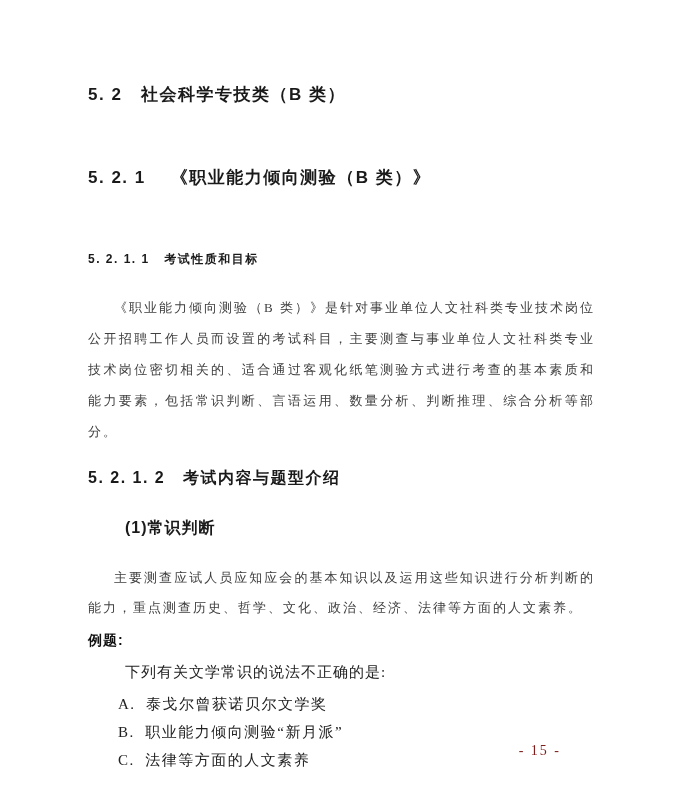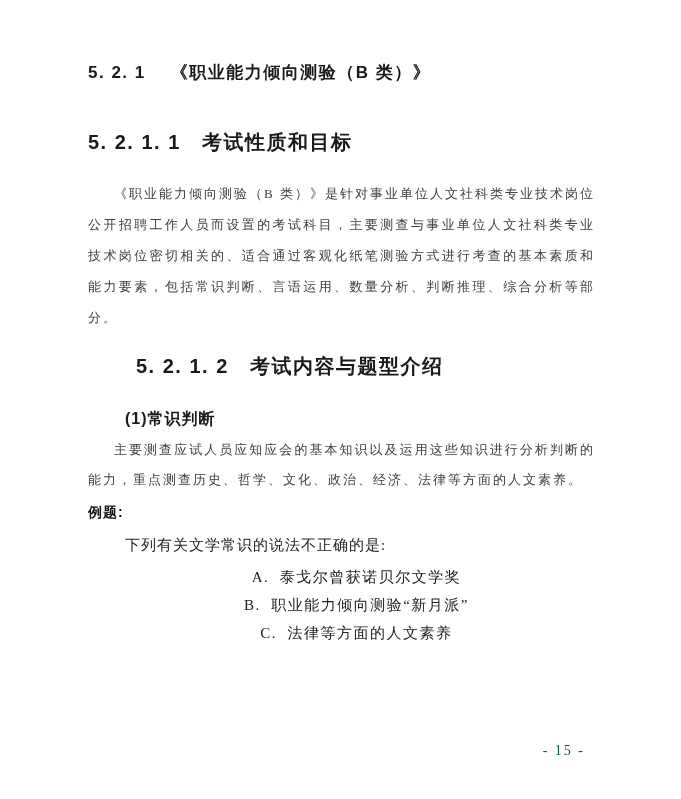--- a/index.html
+++ b/index.html
@@ -26,32 +26,32 @@
     font-family: "Liberation Sans", "DejaVu Sans", sans-serif;
     font-weight: bold;
     font-size: 17px;
     letter-spacing: 1.5px;
     white-space: pre-wrap;
     color: #1a1a1a;
     line-height: 1.1;
   }
   .h-l1 { margin-top: 86px; }
   .h-l2 { margin-top: 64px; }
-  .h-l3a { margin-top: 48px; font-size: 20px; }
-  .h-l3b { margin-top: 22px; font-size: 20px; margin-left: 48px; }
+  .h-l3a { margin-top: 66px; font-size: 12px; }
+  .h-l3b { margin-top: 22px; font-size: 16px; }
   .para {
     font-size: 13px;
     letter-spacing: 2px;
     line-height: 31px;
     text-align: justify;
     text-indent: 2em;
     color: #404040;
   }
   .para1 { margin-top: 25px; }
-  .para2 { margin-top: 8px; line-height: 30px; }
+  .para2 { margin-top: 26px; line-height: 30px; }
   .subheading {
     margin-top: 33px;
     padding-left: 37px;
     font-weight: bold;
     font-size: 16px;
     letter-spacing: 1px;
     color: #1a1a1a;
     font-family: Liberation Sans, sans-serif;
     line-height: 1.1;
   }
@@ -72,44 +72,44 @@
     line-height: 1.4;
     color: #222222;
   }
   .question .bold-part {
     font-weight: normal;
     font-family: "Liberation Sans", "DejaVu Sans", sans-serif;
   }
   .options {
     margin-top: 7px;
     padding-left: 30px;
-    text-align: center;
   }
   .option {
     font-size: 15px;
     letter-spacing: 1.5px;
     line-height: 28px;
     color: #222222;
     white-space: pre-wrap;
   }
   .page-number {
     position: absolute;
     top: 743px;
-    right: 96px;
+    right: 120px;
     font-size: 14px;
     letter-spacing: 2px;
-    color: #14532d;
+    color: #7f1d1d;
   }
 </style>
 </head>
 <body>
 
 <div class="page">
   <div class="content">
 
+    <div class="heading h-l1">5. 2   社会科学专技类（B 类）</div>
 
     <div class="heading h-l2">5. 2. 1    《职业能力倾向测验（B 类）》</div>
 
     <div class="heading h-l3a">5. 2. 1. 1   考试性质和目标</div>
 
     <div class="para para1">《职业能力倾向测验（B 类）》是针对事业单位人文社科类专业技术岗位公开招聘工作人员而设置的考试科目，主要测查与事业单位人文社科类专业技术岗位密切相关的、适合通过客观化纸笔测验方式进行考查的基本素质和能力要素，包括常识判断、言语运用、数量分析、判断推理、综合分析等部分。</div>
 
     <div class="heading h-l3b">5. 2. 1. 2   考试内容与题型介绍</div>
 
     <div class="subheading">(1)常识判断</div>

